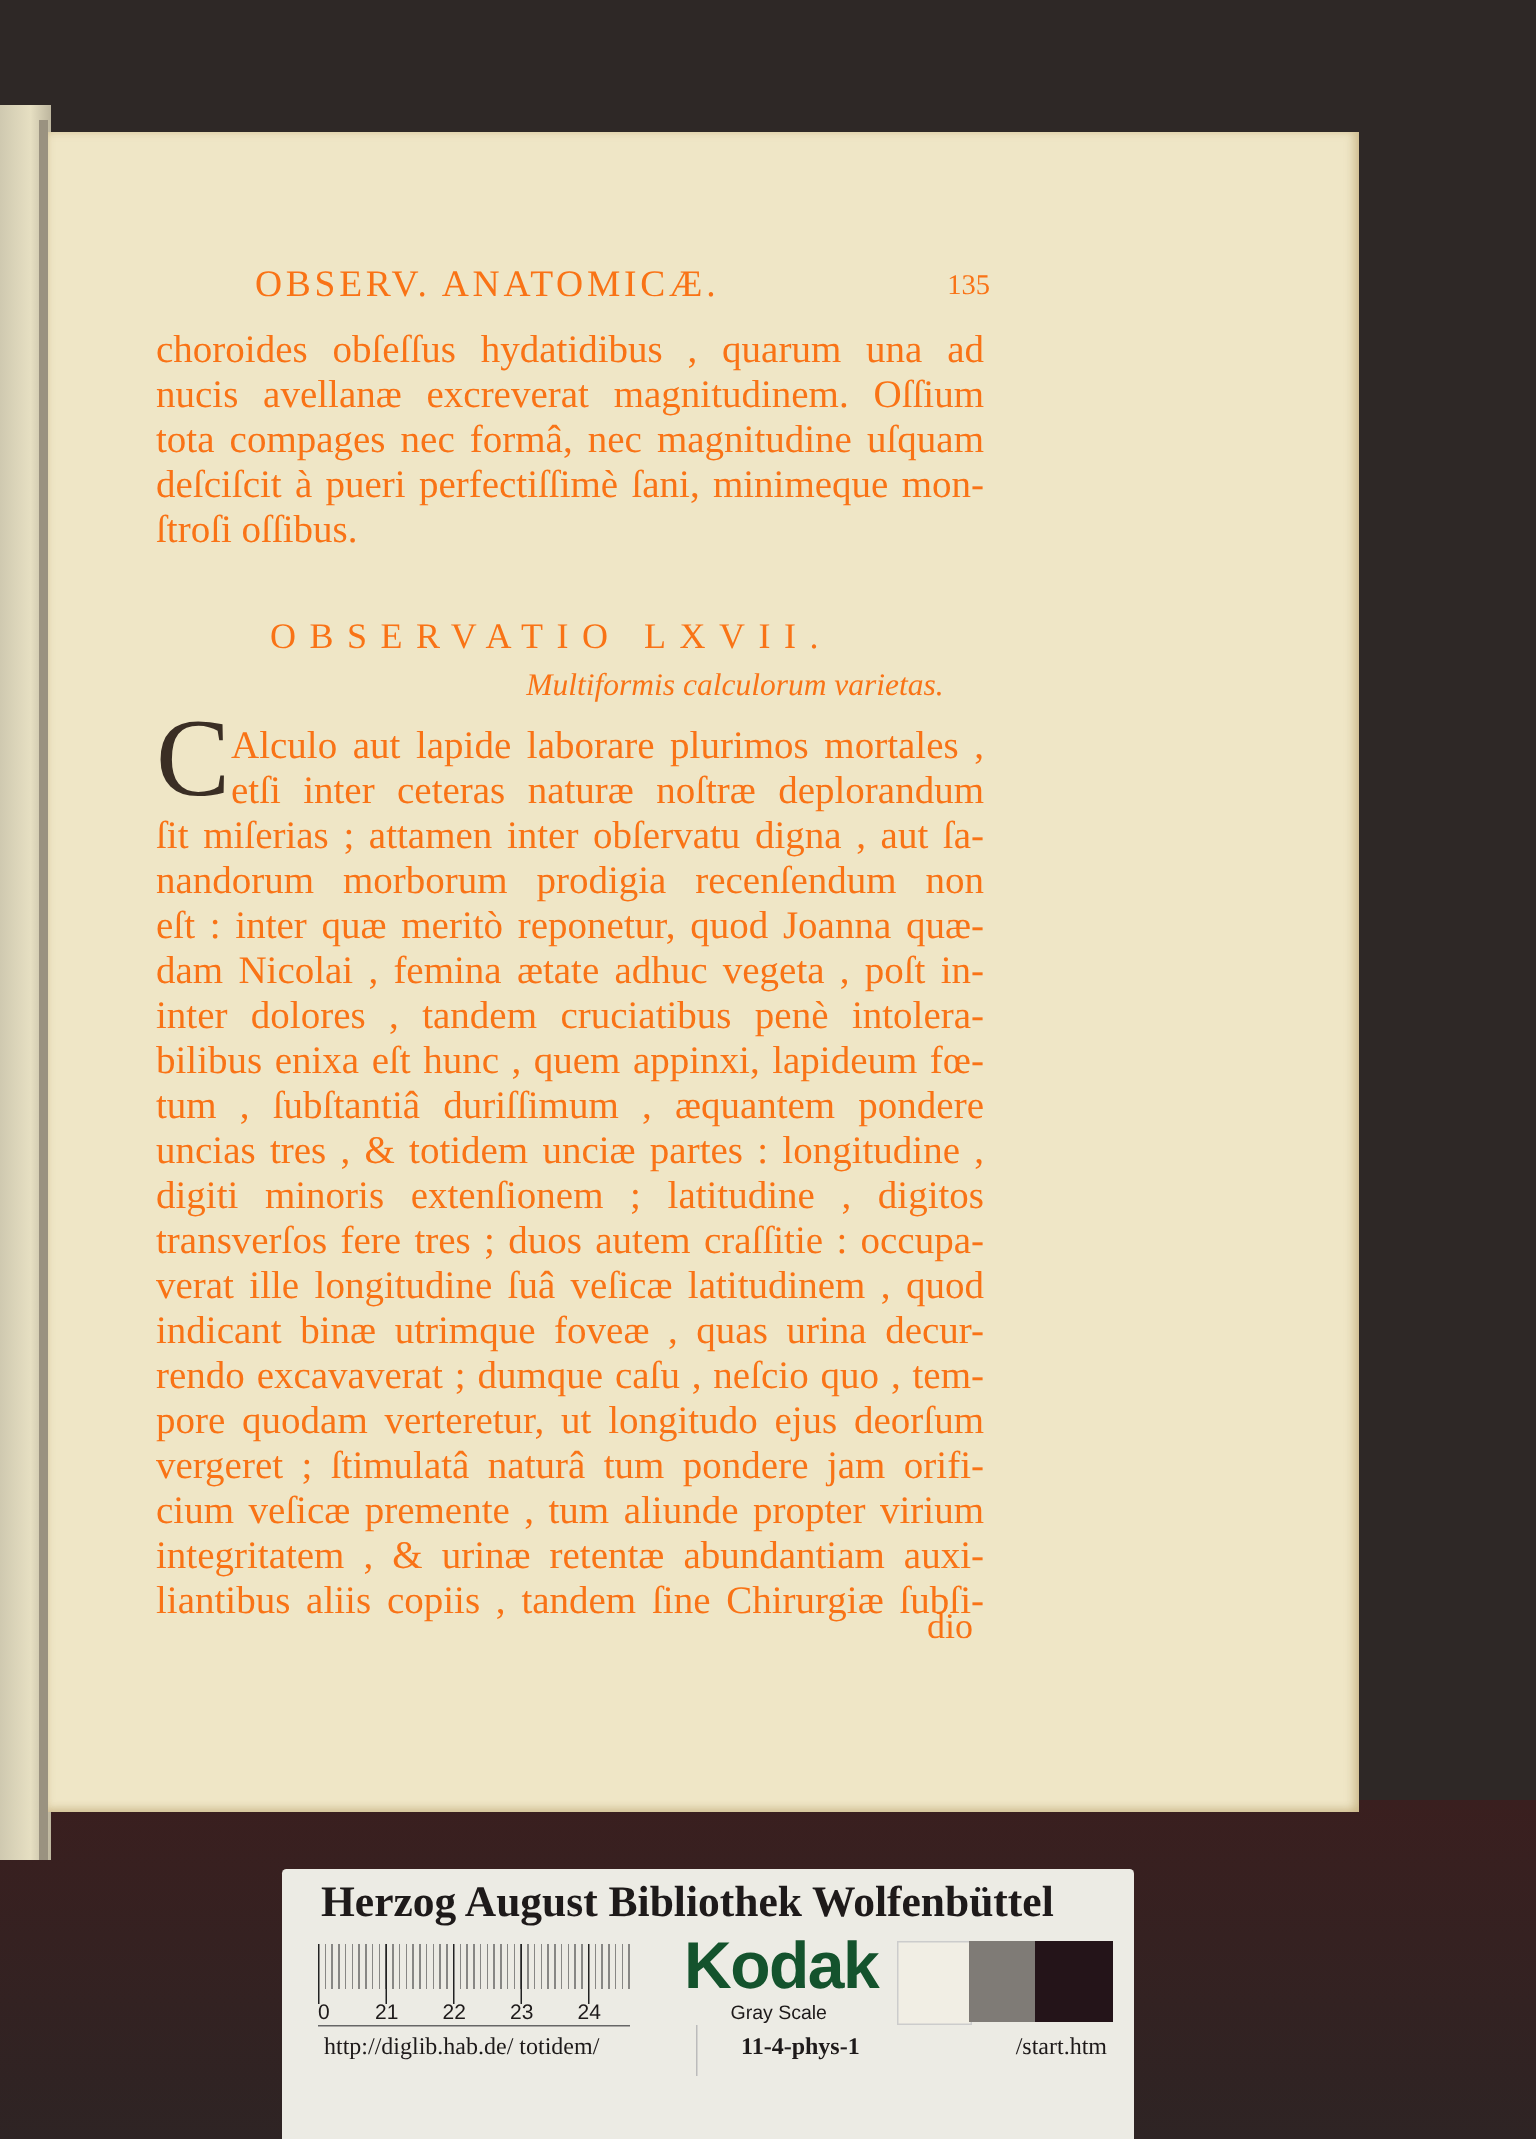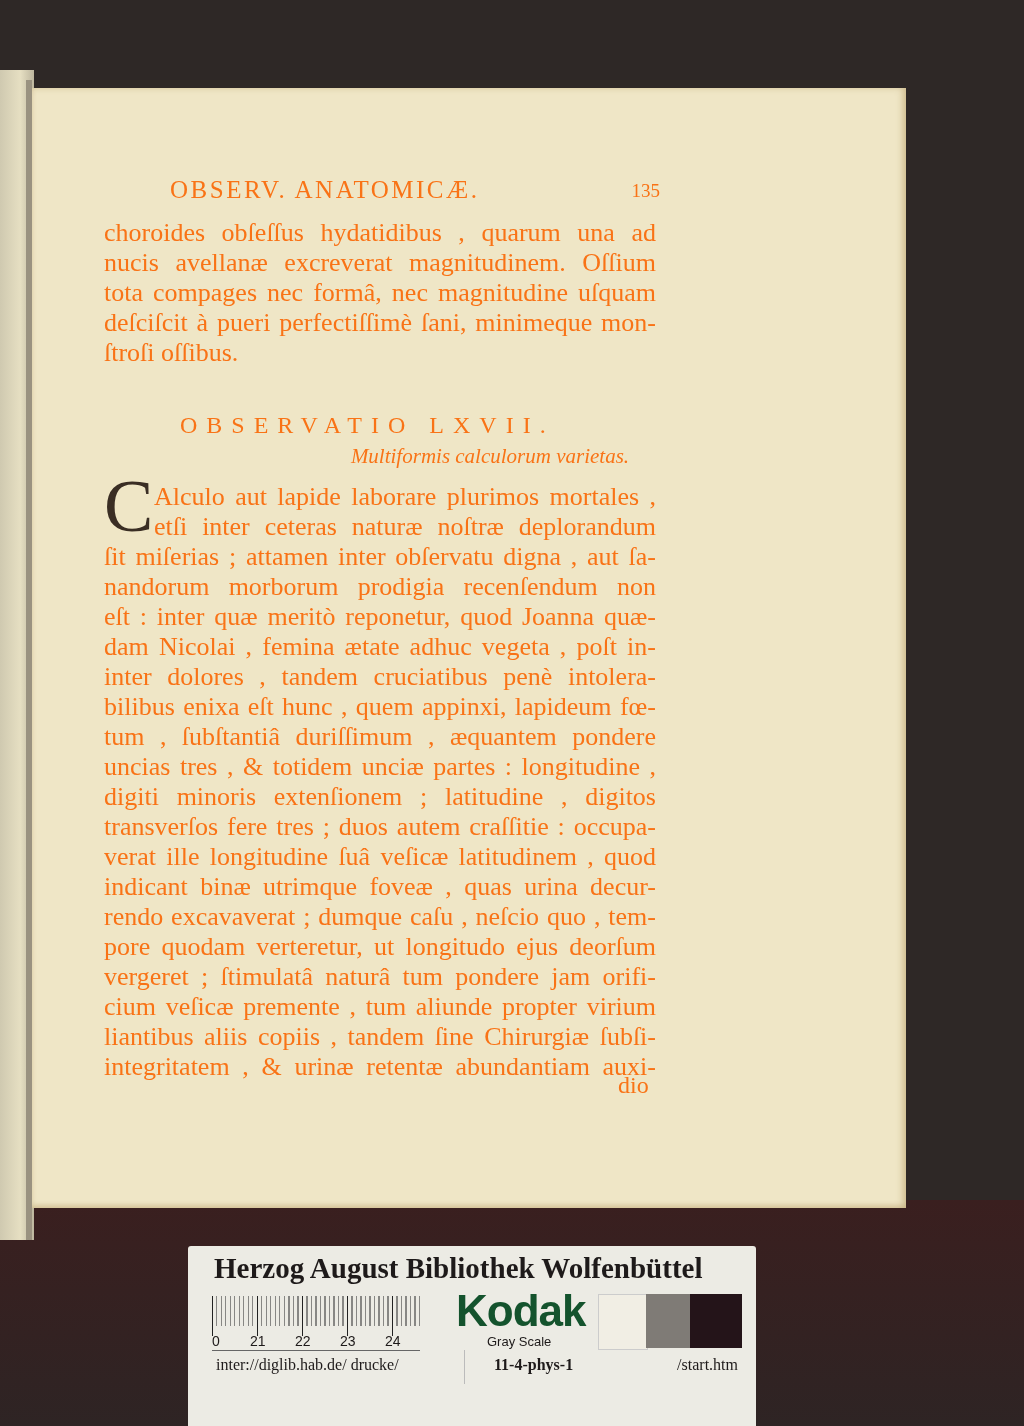--- a/index.html
+++ b/index.html
@@ -72,22 +72,22 @@
   <span class="ln">tum , ſubſtantiâ duriſſimum , æquantem pondere</span>
   <span class="ln">uncias tres , &amp; totidem unciæ partes : longitudine ,</span>
   <span class="ln">digiti minoris extenſionem ; latitudine , digitos</span>
   <span class="ln">transverſos fere tres ; duos autem craſſitie : occupa-</span>
   <span class="ln">verat ille longitudine ſuâ veſicæ latitudinem , quod</span>
   <span class="ln">indicant binæ utrimque foveæ , quas urina decur-</span>
   <span class="ln">rendo excavaverat ; dumque caſu , neſcio quo , tem-</span>
   <span class="ln">pore quodam verteretur, ut longitudo ejus deorſum</span>
   <span class="ln">vergeret ; ſtimulatâ naturâ tum pondere jam orifi-</span>
   <span class="ln">cium veſicæ premente , tum aliunde propter virium</span>
+  <span class="ln">integritatem , &amp; urinæ retentæ abundantiam auxi-</span>
   <span class="ln">liantibus aliis copiis , tandem ſine Chirurgiæ ſubſi-</span>
-  <span class="ln">integritatem , &amp; urinæ retentæ abundantiam auxi-</span>
 </div>
 
 <div class="catch text" style="left:618px;width:auto;">dio</div>
 
 <div class="card">
   <div class="card-title">Herzog August Bibliothek Wolfenbüttel</div>
   <div class="ruler">
     <div class="ticks"></div>
     <div class="major" style="left:0;"></div>
     <div class="major" style="left:45px;"></div>
@@ -98,17 +98,17 @@
     <span class="rnum" style="left:38px;">21</span>
     <span class="rnum" style="left:83px;">22</span>
     <span class="rnum" style="left:128px;">23</span>
     <span class="rnum" style="left:173px;">24</span>
   </div>
   <div class="kodak">Kodak</div>
   <div class="gray-label">Gray Scale</div>
   <div class="swatch" style="left:410px;width:48px;background:#f1eee4;border:1px solid #ccc;"></div>
   <div class="swatch" style="left:458px;width:44px;background:#7f7b76;"></div>
   <div class="swatch" style="left:502px;width:52px;background:#241419;"></div>
-  <div class="url">inter://diglib.hab.de/ drucke/</div>
+  <div class="url">http://diglib.hab.de/ totidem/</div>
   <div class="divider"></div>
   <div class="code">11-4-phys-1</div>
   <div class="start">/start.htm</div>
 </div>
 
 </body></html>

